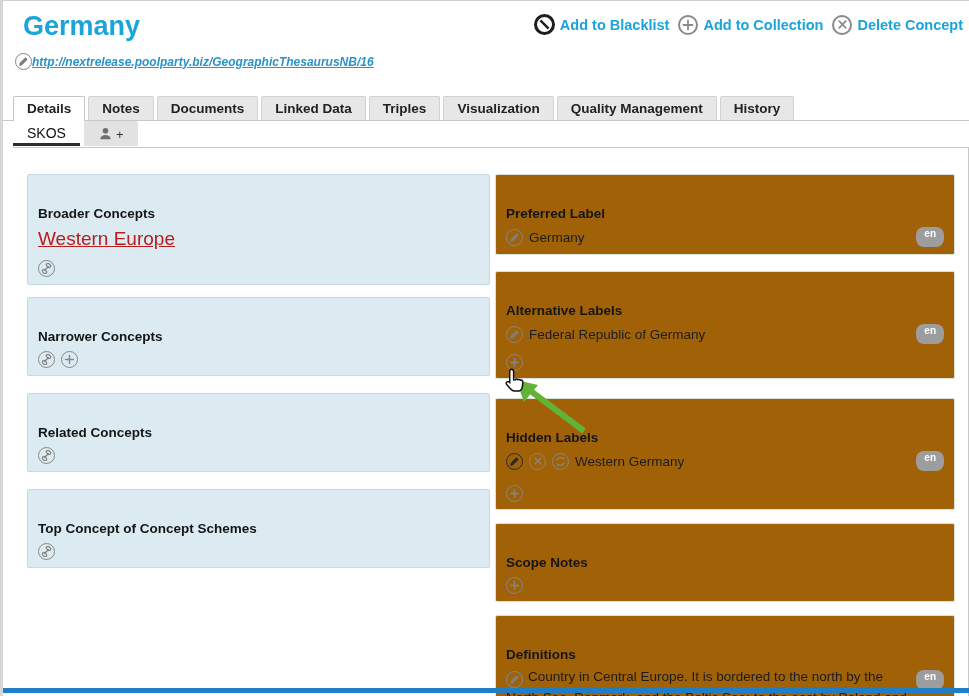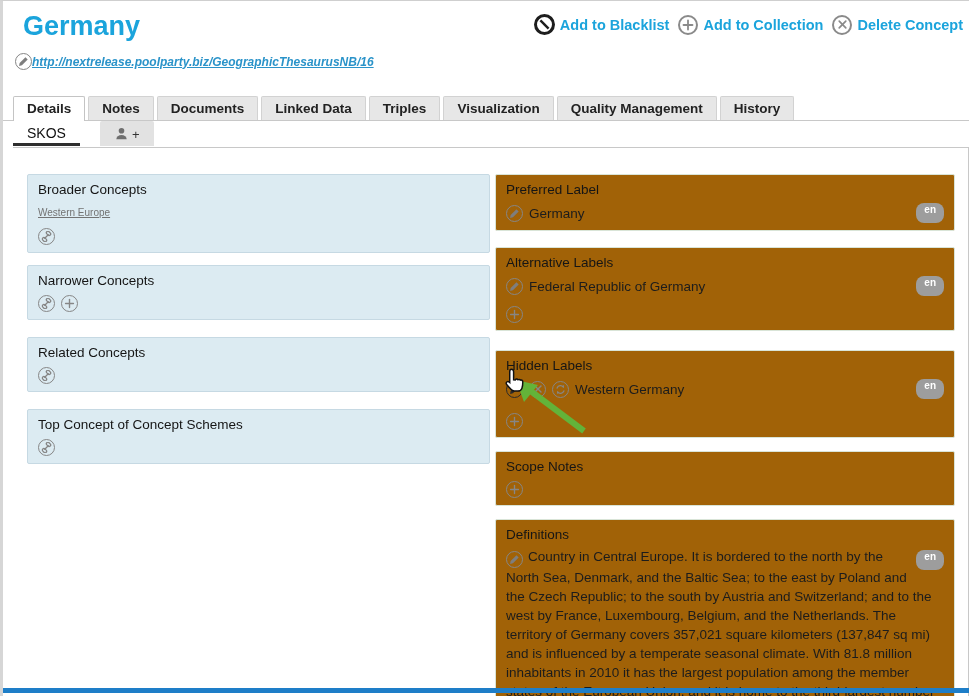--- a/index.html
+++ b/index.html
@@ -28,39 +28,39 @@
   .cicon svg { display:block; }
 
   
   .tabrow { position:absolute; left:10px; top:95px; display:flex; gap:3px; z-index:3; }
   .tab { background:#e7e7e7; border:1px solid #d2d2d2; border-bottom:none;
          border-radius:2px 2px 0 0; padding:4px 13px 4px; font-size:13.5px; color:#222;
          height:24px; cursor:pointer; white-space:nowrap;font-weight:bold; }
   .tab.active { background:#ffffff; border-color:#c4c4c4; height:25px; position:relative; z-index:4; }
   .tabline { position:absolute; left:0; right:0; top:119px; border-top:1px solid #c8c8c8; z-index:2; }
 
-  .subtabrow { position:absolute; left:10px; top:120px; display:flex; gap:20px; z-index:3; }
+  .subtabrow { position:absolute; left:10px; top:120px; display:flex; gap:4px; z-index:3; }
   .subtab { padding:4px 14px 2px; font-size:14px; color:#111; height:25px; cursor:pointer; }
   .subtab.active { background:#fff; border-bottom:3px solid #2e2e2e; font-weight:normal; }
   .subtab.profile { background:#e2e2e2; border-radius:2px 2px 0 0; display:flex; align-items:center; gap:3px; }
 
   
   .panel { position:absolute; left:10px; top:146px; width:956px; height:550px;
            border-top:1px solid #c8c8c8; border-right:1px solid #c8c8c8; background:#fff; overflow:hidden; }
   .col-left  { position:absolute; left:14px;  top:26px; width:463px; }
   .col-right { position:absolute; left:482px; top:26px; width:460px; }
 
   .box { border-radius:2px; padding:7px 10px 6px; }
   .box-blue  { background:#dcebf2; border:1px solid #c6d9e3; }
   .box-green { background:#a16207; border:1px solid #d9e4d7; }
-  .box h3 { font-size:13.5px; font-weight:normal; color:#151515; margin-bottom:5px; }
+  .box h3 { font-size:13.5px; font-weight:bold; color:#151515; margin-bottom:5px;margin-top:24px; }
   .entry { display:flex; align-items:center; gap:6px; min-height:22px; font-size:13.5px; color:#1c1c1c; }
   .entry .lang { margin-left:auto; }
   .iconrow { display:flex; align-items:center; gap:6px; margin-top:4px; min-height:20px; }
-  .concept-link { font-size:10px; color:#737373; text-decoration:underline; cursor:pointer; display:inline-block; margin:2px 0 4px; }
+  .concept-link { font-size:19px; color:#b91c1c; text-decoration:underline; cursor:pointer; display:inline-block; margin:2px 0 4px; }
   .lang { background:#9d9d9d; color:#fff; font-size:10px; font-weight:bold;
           padding:1px 8px 8px; border-radius:8px; line-height:11px; }
   .defs-text { font-size:13.5px; line-height:19px; color:#1c1c1c; }
   .defs-text .cicon { vertical-align:-4px; margin-right:5px; }
   .defs-text .lang { float:right; margin:3px 0 3px 8px; }
 
   
   .annot { position:absolute; z-index:9; pointer-events:none; }
 
   .bluebar { position:absolute; left:0; top:687px; width:969px; height:5px; background:#1e7ec8; z-index:10; }

